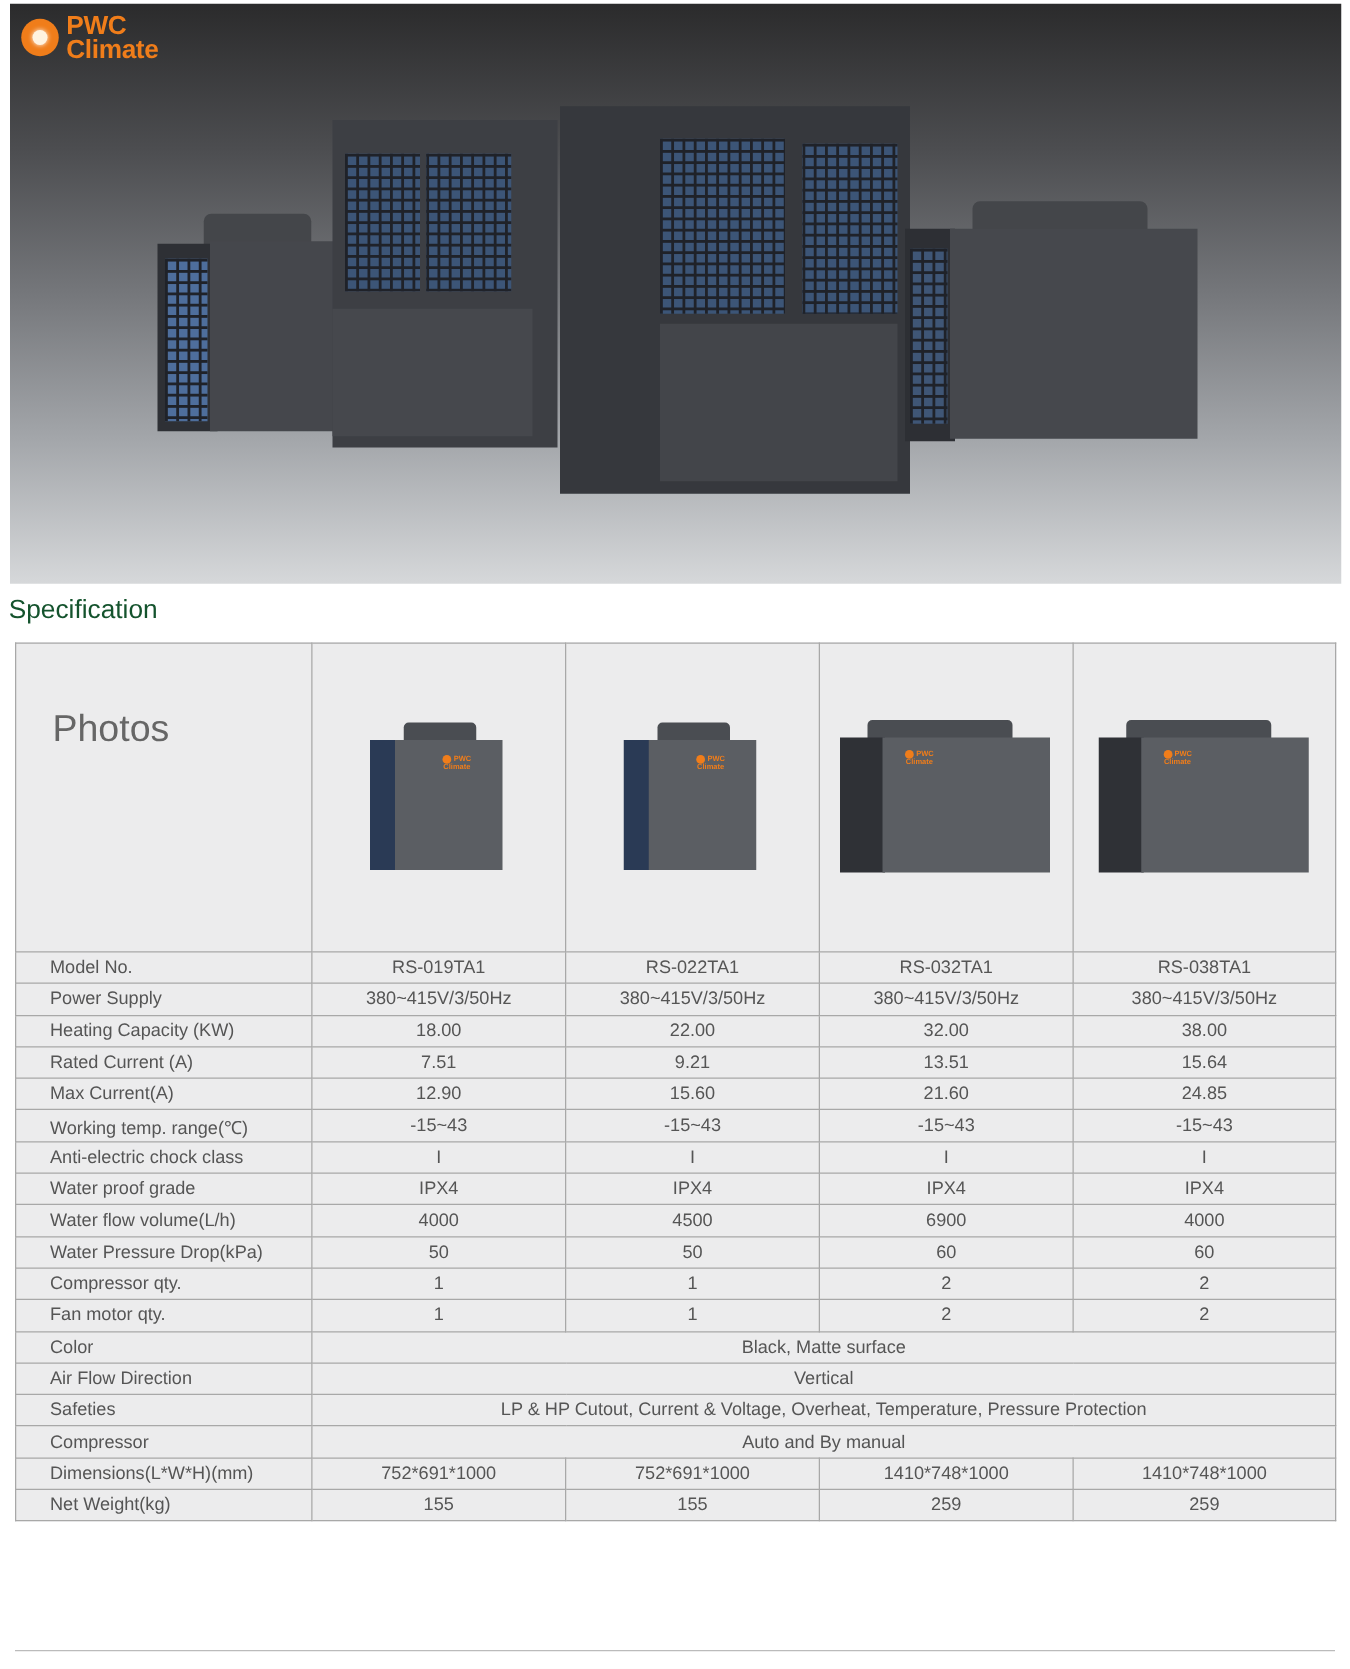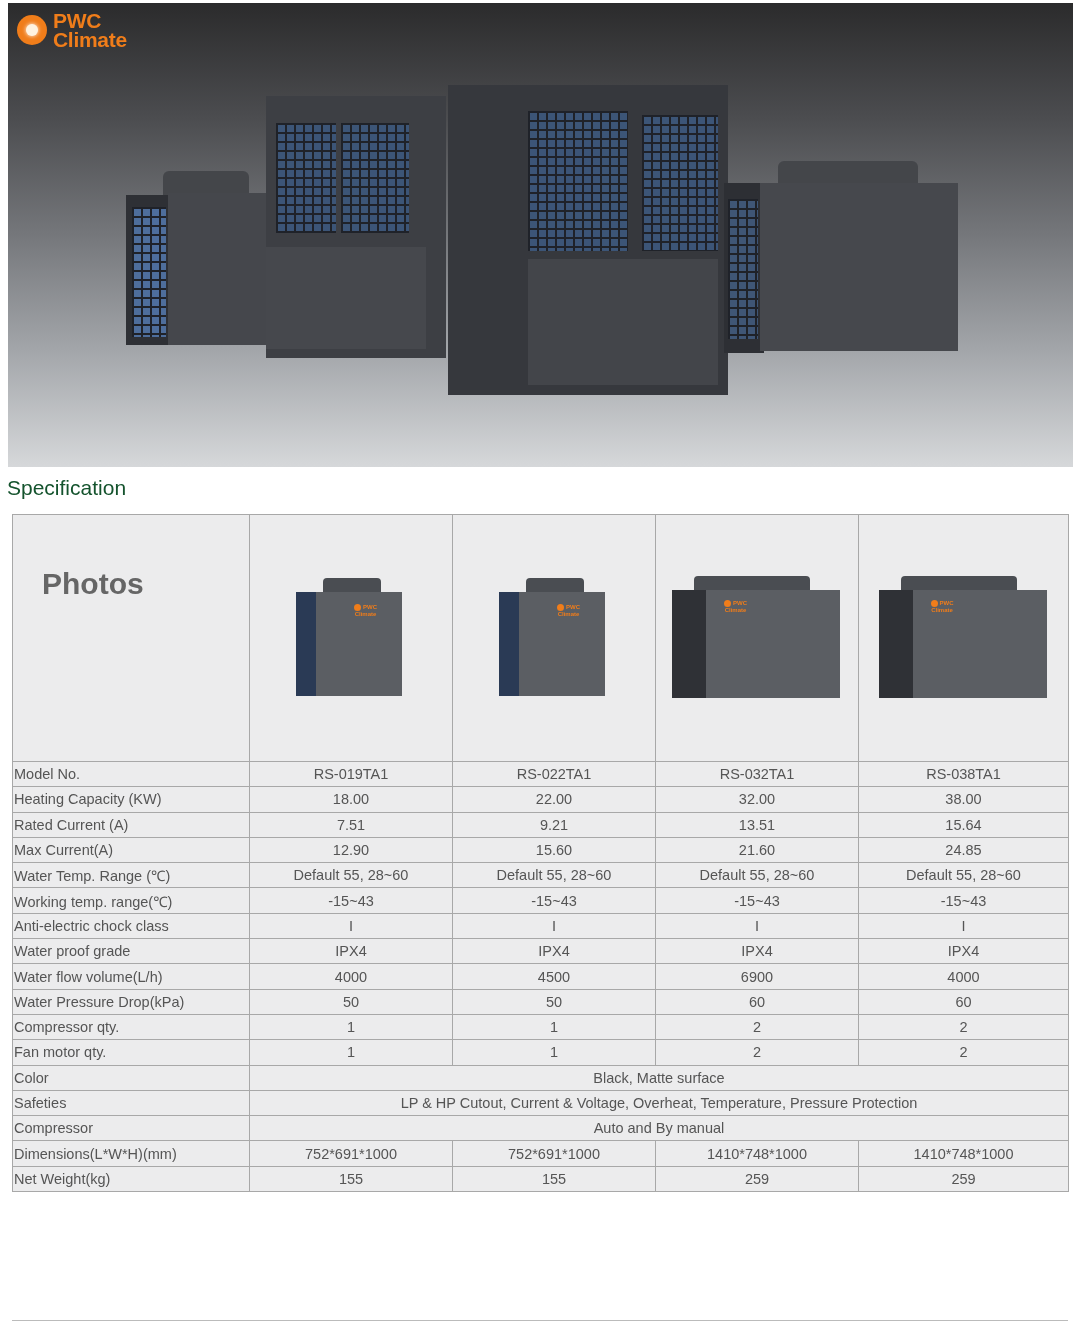--- a/index.html
+++ b/index.html
@@ -8,22 +8,22 @@
     background:linear-gradient(to bottom, #2b2b2c 0%, #4c4d50 25%, #75777b 50%, #a3a6aa 75%, #d6d8da 100%); overflow:hidden; }
   .logo { position:absolute; left:9px; top:8px; display:flex; align-items:center; }
   .logo-mark { width:30px; height:30px; border-radius:50%; background:#f07d1a; position:relative; }
   .logo-mark::after { content:""; position:absolute; left:9px; top:9px; width:12px; height:12px; border-radius:50%; background:#fff3e0; box-shadow:0 0 4px #fff; }
   .logo-text { margin-left:6px; color:#f07d1a; font-weight:bold; font-size:21px; line-height:19px; letter-spacing:-0.3px; }
   .unit { position:absolute; background:#3a3c40; }
   .grille { position:absolute; background-image:linear-gradient(#1f2229 2px, transparent 2px), linear-gradient(90deg, #1f2229 2px, transparent 2px); background-size:9px 9px; background-color:#3c5577; }
   .heading { position:absolute; left:7px; top:476px; font-size:21px; color:#14532d; }
   table.spec { position:absolute; left:12px; top:514px; width:1056px; border-collapse:collapse; background:#ececed; table-layout:fixed; font-size:14.5px; color:#555; }
   table.spec td { border:1px solid #a8a8a8; height:24.3px; padding:0; text-align:center; white-space:nowrap; overflow:hidden; }
-  table.spec td.lbl { text-align:left; padding-left:1px; }
-  td.photos-lbl { height:194px !important; vertical-align:top; text-align:left !important; font-size:30px; color:#666; padding:52px 0 0 29px !important; font-weight:700; }
+  table.spec td.lbl { text-align:left; padding-left:27px; }
+  td.photos-lbl { height:194px !important; vertical-align:top; text-align:left !important; font-size:30px; color:#666; padding:52px 0 0 29px !important; font-weight:400; }
   .thumb { position:relative; margin:0 auto; }
   .thumb .body { position:absolute; background:#5b5e63; }
   .thumb .side { position:absolute; background:#2f3136; }
   .thumb .top { position:absolute; background:#4a4d52; border-radius:4px 4px 0 0; }
   .thumb .brand { position:absolute; color:#f07d1a; font-size:6px; line-height:6px; font-weight:bold; }
   .thumb .brand::before { content:""; display:inline-block; width:7px; height:7px; border-radius:50%; background:#f07d1a; margin-right:2px; vertical-align:middle; }
   .bottom-strip { position:absolute; left:12px; top:1320px; width:1056px; height:15px; border-top:1px solid #bbb; }
 </style>
 </head>
 <body>
@@ -113,20 +113,27 @@
       </td>
     </tr>
   <tr>
         <td class="lbl">Model No.</td>
         <td>RS-019TA1</td>
         <td>RS-022TA1</td>
         <td>RS-032TA1</td>
         <td>RS-038TA1</td>
       </tr>
       <tr>
+        <td class="lbl">Power Supply</td>
+        <td>380~415V/3/50Hz</td>
+        <td>380~415V/3/50Hz</td>
+        <td>380~415V/3/50Hz</td>
+        <td>380~415V/3/50Hz</td>
+      </tr>
+      <tr>
         <td class="lbl">Heating Capacity  (KW)</td>
         <td>18.00</td>
         <td>22.00</td>
         <td>32.00</td>
         <td>38.00</td>
       </tr>
       <tr>
         <td class="lbl">Rated Current (A)</td>
         <td>7.51</td>
         <td>9.21</td>
@@ -134,27 +141,20 @@
         <td>15.64</td>
       </tr>
       <tr>
         <td class="lbl">Max Current(A)</td>
         <td>12.90</td>
         <td>15.60</td>
         <td>21.60</td>
         <td>24.85</td>
       </tr>
       <tr>
-        <td class="lbl">Water Temp. Range (℃)</td>
-        <td>Default 55, 28~60</td>
-        <td>Default 55, 28~60</td>
-        <td>Default 55, 28~60</td>
-        <td>Default 55, 28~60</td>
-      </tr>
-      <tr>
         <td class="lbl">Working temp. range(℃)</td>
         <td>-15~43</td>
         <td>-15~43</td>
         <td>-15~43</td>
         <td>-15~43</td>
       </tr>
       <tr>
         <td class="lbl">Anti-electric chock class</td>
         <td>I</td>
         <td>I</td>
@@ -194,20 +194,24 @@
         <td>1</td>
         <td>1</td>
         <td>2</td>
         <td>2</td>
       </tr>
       <tr>
         <td class="lbl">Color</td>
         <td colspan="4">Black, Matte surface</td>
       </tr>
       <tr>
+        <td class="lbl">Air Flow Direction</td>
+        <td colspan="4">Vertical</td>
+      </tr>
+      <tr>
         <td class="lbl">Safeties</td>
         <td colspan="4">LP &amp; HP Cutout, Current &amp; Voltage, Overheat, Temperature, Pressure Protection</td>
       </tr>
       <tr>
         <td class="lbl">Compressor</td>
         <td colspan="4">Auto and By manual</td>
       </tr>
       <tr>
         <td class="lbl">Dimensions(L*W*H)(mm)</td>
         <td>752*691*1000</td>

